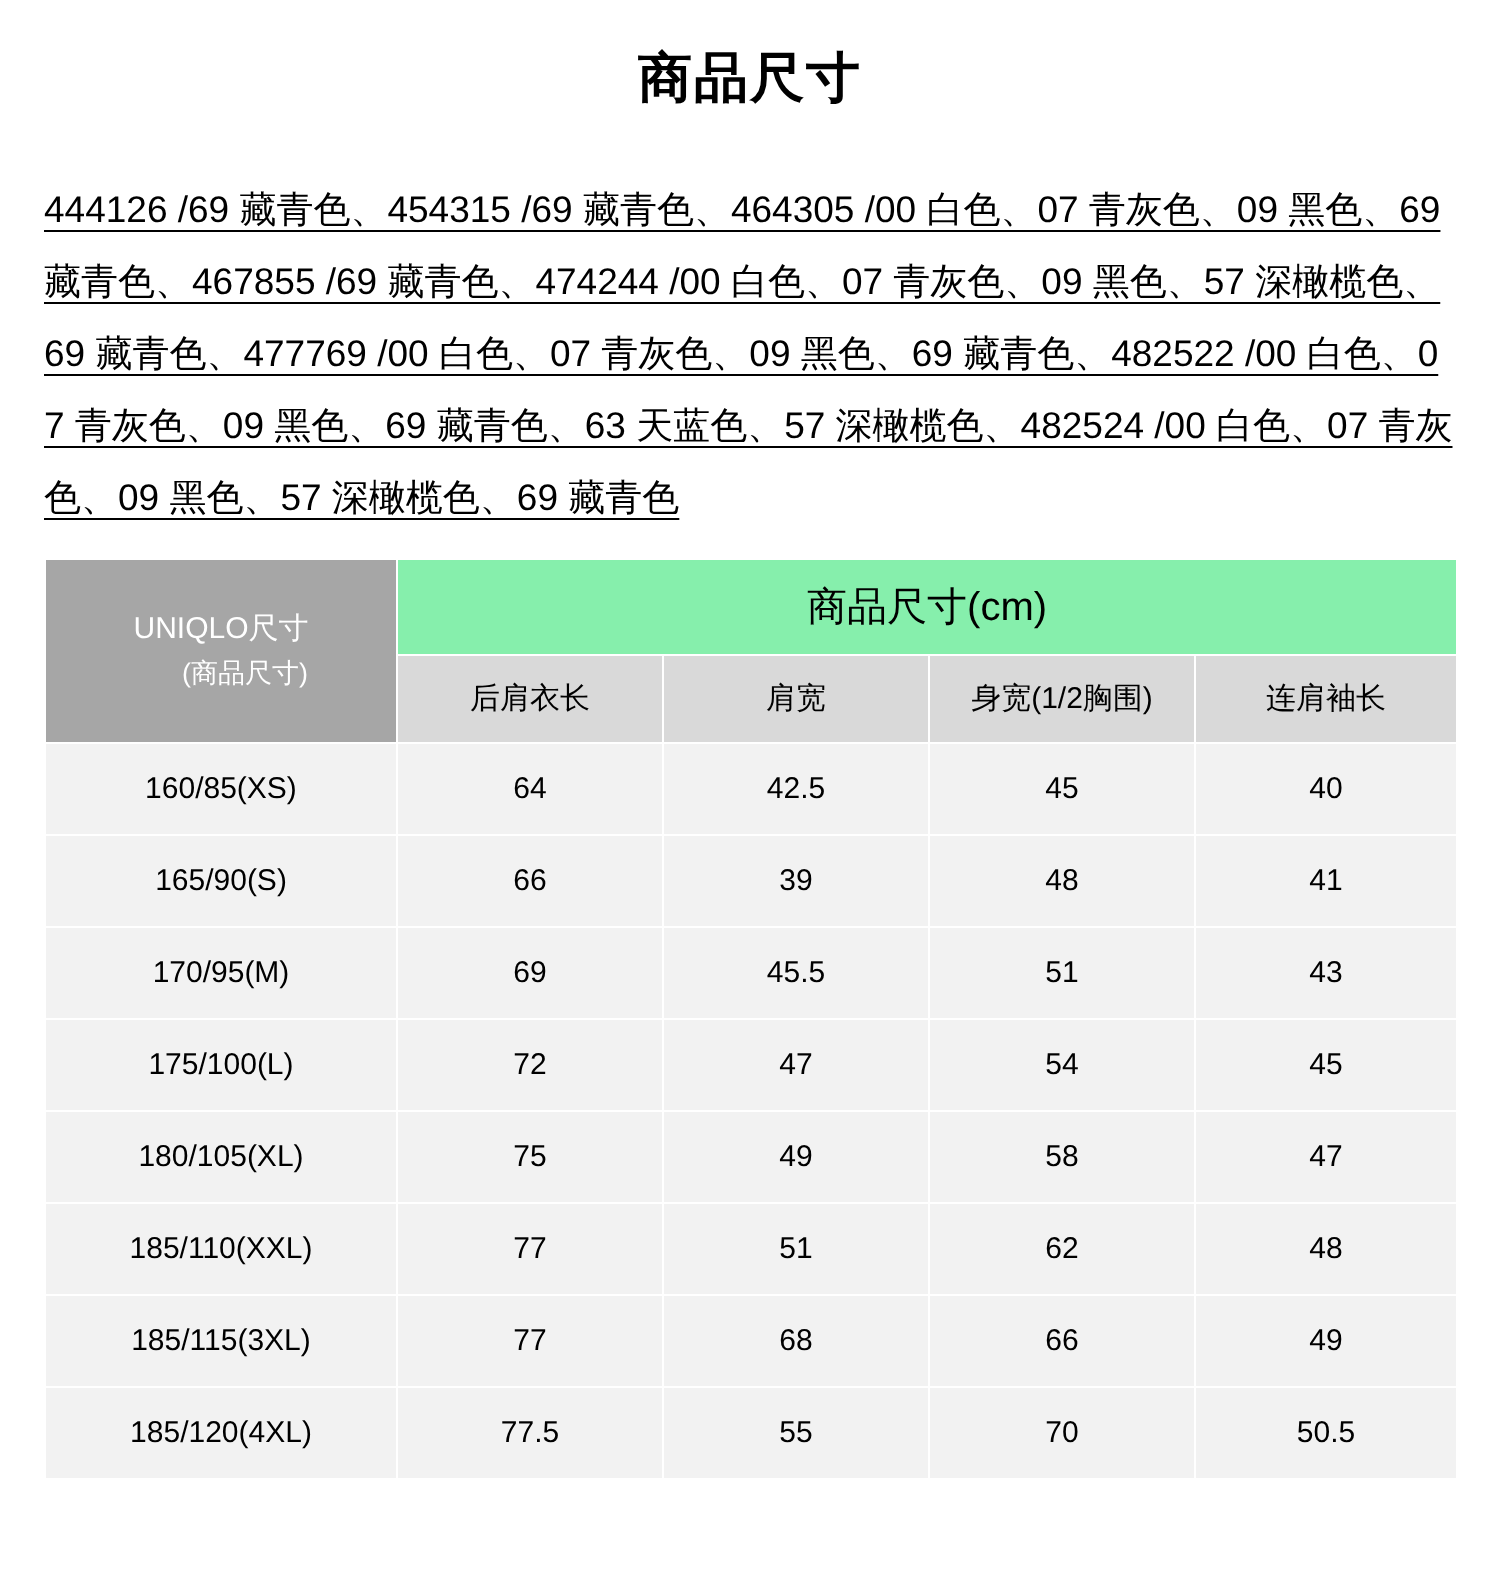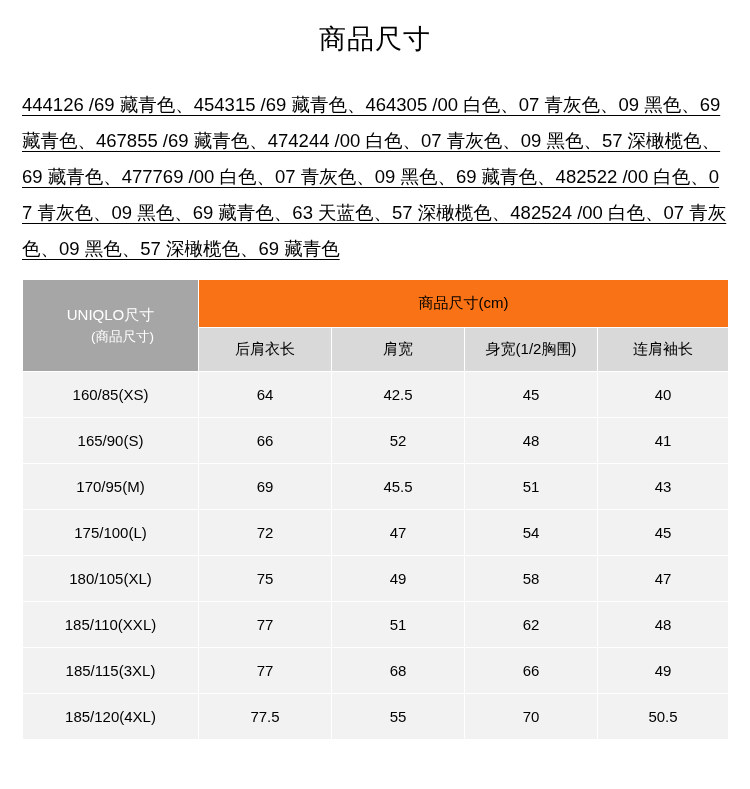--- a/index.html
+++ b/index.html
@@ -17,21 +17,21 @@
   }
   .page {
     width: 750px;
     height: 789px;
     position: relative;
   }
   .page-title {
     text-align: center;
     font-size: 27px;
     line-height: 1;
-    font-weight: normal;
+    font-weight: bold;
     margin: 26px 0 0 0;
     letter-spacing: 1px;
     color: #000;
   }
   .desc {
     margin: 34px 22px 0 22px;
     font-size: 18.5px;
     line-height: 36px;
     text-align: left;
     text-decoration: underline;
@@ -61,24 +61,24 @@
     background: #a6a6a6;
     color: #ffffff;
     font-size: 15px;
     line-height: 22px;
     height: 76px;
     width: 176px;
   }
   .hdr-left .l1 { display:block; }
   .hdr-left .l2 { display:block; font-size: 13.5px; padding-left: 24px; }
   .hdr-top {
-    background: #f97316;
+    background: #86efac;
     color: #000;
     height: 48px;
-    font-size: 15px;
+    font-size: 20px;
   }
   .hdr-sub {
     background: #d9d9d9;
     color: #000;
     height: 44px;
     font-size: 15px;
   }
   .row-label {
     background: #f2f2f2;
     color: #000;
@@ -129,21 +129,21 @@
         <tr>
           <td class="row-label">160/85(XS)</td>
           <td class="row-val">64</td>
           <td class="row-val">42.5</td>
           <td class="row-val">45</td>
           <td class="row-val">40</td>
         </tr>
         <tr>
           <td class="row-label">165/90(S)</td>
           <td class="row-val">66</td>
-          <td class="row-val">52</td>
+          <td class="row-val">39</td>
           <td class="row-val">48</td>
           <td class="row-val">41</td>
         </tr>
         <tr>
           <td class="row-label">170/95(M)</td>
           <td class="row-val">69</td>
           <td class="row-val">45.5</td>
           <td class="row-val">51</td>
           <td class="row-val">43</td>
         </tr>

